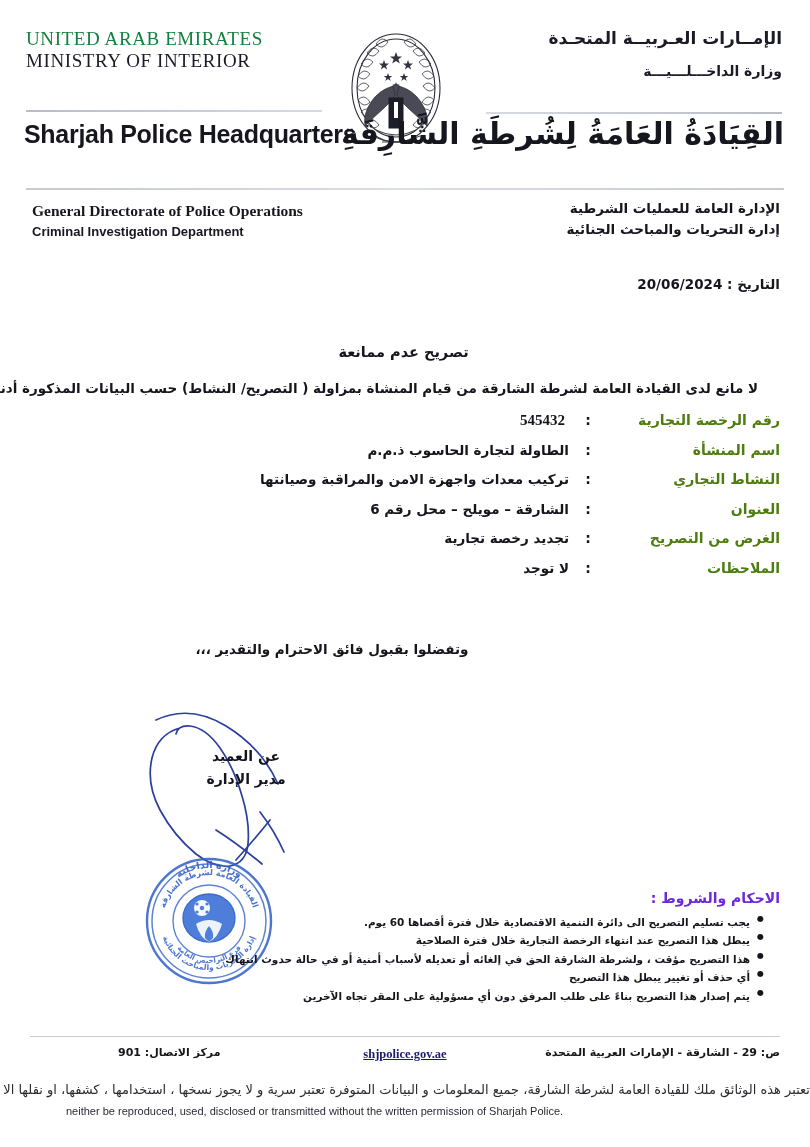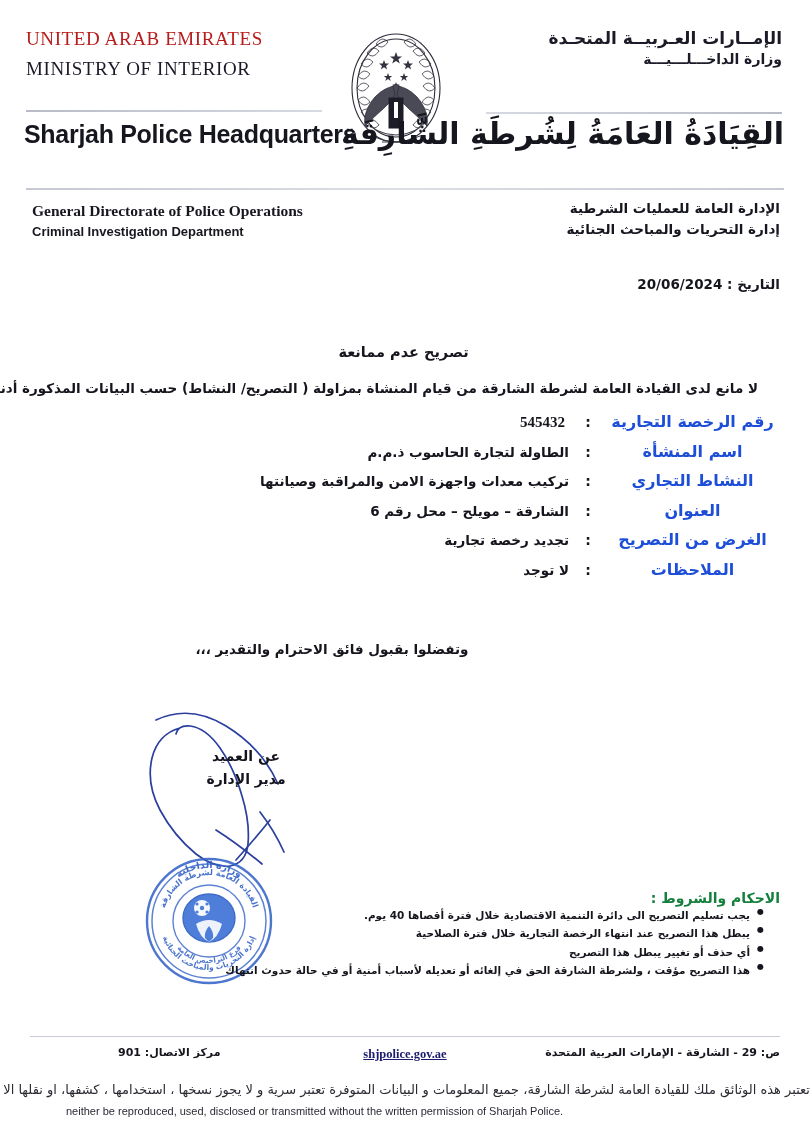--- a/index.html
+++ b/index.html
@@ -35,29 +35,29 @@
   .hdr-left {
     position: absolute;
     left: 26px;
     top: 0;
     width: 300px;
   }
   .hdr-en-line1 {
     font-family: "Liberation Serif", serif;
     font-size: 19px;
     letter-spacing: 0.6px;
-    color: #b91c1c;
+    color: #15803d;
     white-space: nowrap;
   }
   .hdr-en-line2 {
     font-family: "Liberation Serif", serif;
     font-size: 19px;
     letter-spacing: 0.6px;
     color: #1b1b28;
-    margin-top: 8px;
+    margin-top: 0;
     white-space: nowrap;
   }
   .hdr-rule-left {
     position: absolute;
     left: 26px;
     top: 82px;
     width: 296px;
     height: 2px;
     background: linear-gradient(to right, #b9bcc8, #d7dae2);
   }
@@ -95,21 +95,21 @@
     font-size: 17px;
     color: #1b1b28;
     white-space: nowrap;
     letter-spacing: 0.5px;
   }
   .hdr-ar-line2 {
     font-family: "DejaVu Sans", sans-serif;
     font-weight: bold;
     font-size: 14px;
     color: #1b1b28;
-    margin-top: 3px;
+    margin-top: 15px;
     white-space: nowrap;
     letter-spacing: 3px;
   }
   .hdr-rule-right {
     position: absolute;
     right: 28px;
     top: 84px;
     width: 296px;
     height: 2px;
     background: linear-gradient(to left, #b9bcc8, #d7dae2);
@@ -220,26 +220,26 @@
   }
   .field-row {
     display: flex;
     flex-direction: row;
     align-items: baseline;
     height: 29.5px;
     direction: rtl;
   }
   .field-label {
     width: 175px;
-    text-align: center;
+    text-align: right;
     padding-left: 10px;
     font-family: "DejaVu Sans", sans-serif;
     font-weight: bold;
-    font-size: 16px;
-    color: #1d4ed8;
+    font-size: 14px;
+    color: #4d7c0f;
     white-space: nowrap;
     flex: none;
   }
   .field-colon {
     width: 14px;
     text-align: center;
     font-family: "DejaVu Sans", sans-serif;
     font-weight: bold;
     font-size: 14px;
     color: #15151d;
@@ -313,21 +313,22 @@
     top: 890px;
     right: 30px;
     width: 600px;
     direction: rtl;
     text-align: right;
   }
   .terms-heading {
     font-family: "DejaVu Sans", sans-serif;
     font-weight: bold;
     font-size: 14px;
-    color: #15803d;
+    color: #6d28d9;
+    margin-bottom: 7px;
   }
   .terms-list {
     margin: 0;
     padding: 0 16px 0 0;
     list-style: none;
   }
   .terms-list li {
     font-family: "DejaVu Sans", sans-serif;
     font-weight: bold;
     font-size: 10.5px;
@@ -592,24 +593,25 @@
         <circle cx="71" cy="64" r="1.6" fill="#3f74d6"></circle>
         <path d="M60 76 q13 -8 26 0 q-4 14 -13 18 q-9 -4 -13 -18 Z" fill="#ffffff" opacity="0.9"></path>
         <path d="M73 78 q-5 6 -4 12 q4 4 4 4 q0 0 4 -4 q1 -6 -4 -12 Z" fill="#3f74d6"></path>
       </g>
     </svg>
   </div>
 
   <div class="terms">
     <div class="terms-heading">الاحكام والشروط :</div>
     <ul class="terms-list">
-      <li>يجب تسليم التصريح الى دائرة التنمية الاقتصادية خلال فترة أقصاها 40 يوم.</li>
+      <li>يجب تسليم التصريح الى دائرة التنمية الاقتصادية خلال فترة أقصاها 60 يوم.</li>
       <li>يبطل هذا التصريح عند انتهاء الرخصة التجارية خلال فترة الصلاحية</li>
+      <li>هذا التصريح مؤقت ، ولشرطة الشارقة الحق في إلغائه أو تعديله لأسباب أمنية أو في حالة حدوث انتهاك</li>
       <li>أي حذف أو تغيير يبطل هذا التصريح</li>
-      <li>هذا التصريح مؤقت ، ولشرطة الشارقة الحق في إلغائه أو تعديله لأسباب أمنية أو في حالة حدوث انتهاك</li>
+      <li>يتم إصدار هذا التصريح بناءً على طلب المرفق دون أي مسؤولية على المقر تجاه الآخرين</li>
     </ul>
   </div>
 
   <div class="footer-rule"></div>
   <div class="footer-row">
     <div class="footer-addr">ص: 29 - الشارقة - الإمارات العربية المتحدة</div>
     <div class="footer-web">shjpolice.gov.ae</div>
     <div class="footer-call">مركز الاتصال: 901</div>
   </div>
   <div class="footer-fine">تعتبر هذه الوثائق ملك للقيادة العامة لشرطة الشارقة، جميع المعلومات و البيانات المتوفرة تعتبر سرية و لا يجوز نسخها ، استخدامها ، كشفها، او نقلها الا بموافقة رسمية و مكتوبة من قبل شرطة الشارقة.</div>

